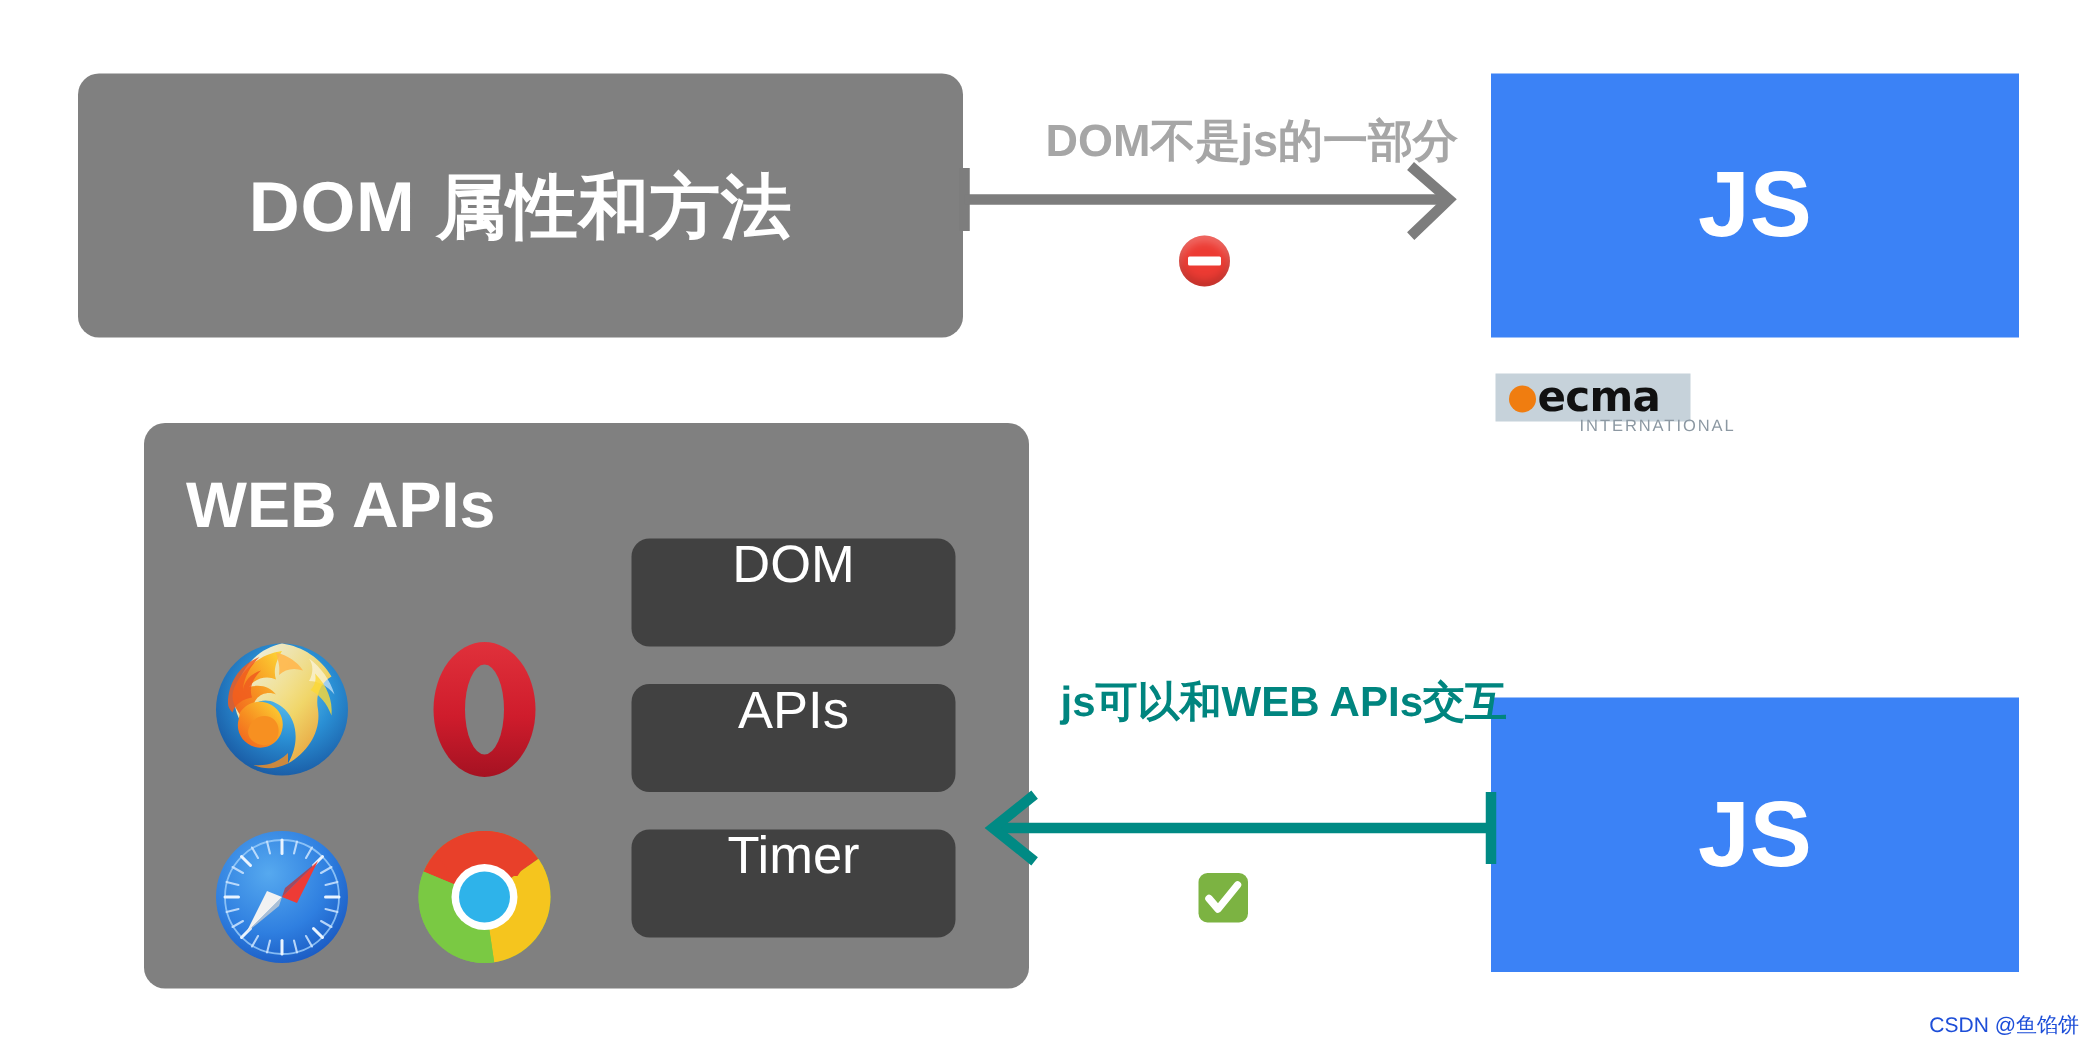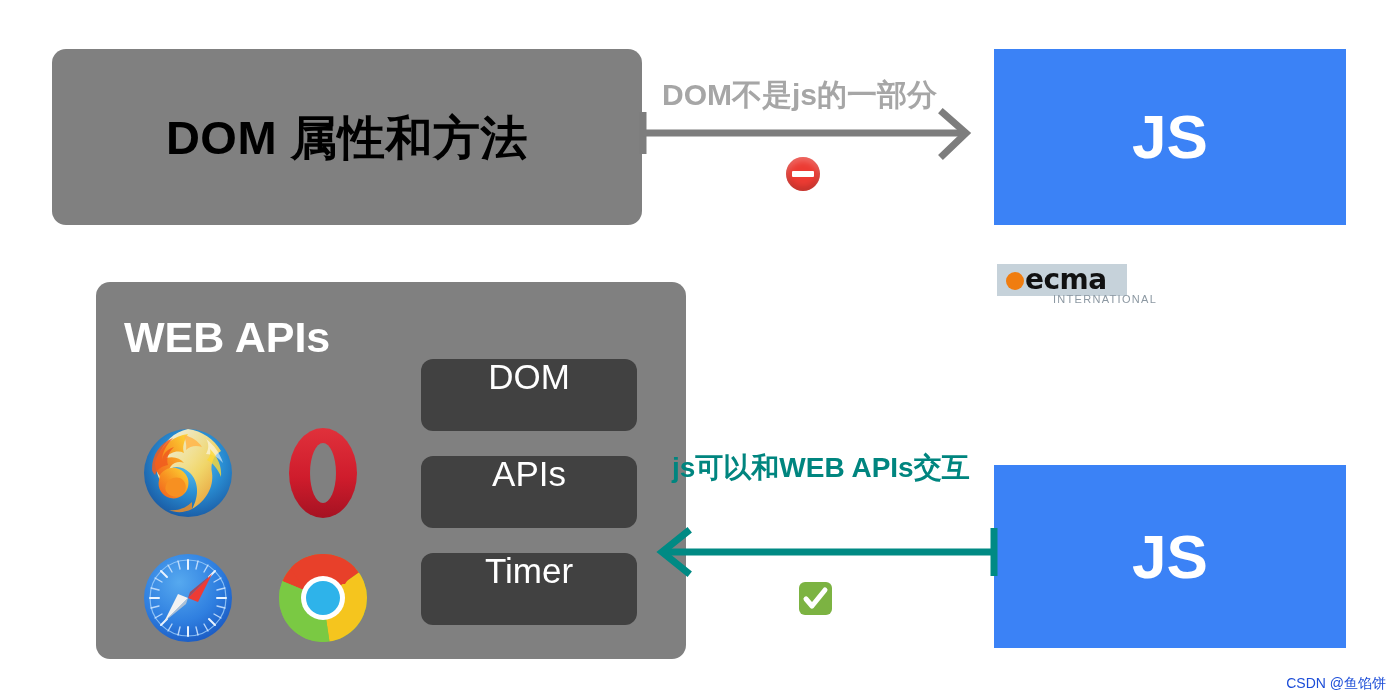--- a/index.html
+++ b/index.html
@@ -27,21 +27,21 @@
   #dom-props-box {
     left: 52px;
     top: 49px;
     width: 590px;
     height: 176px;
     display: flex;
     align-items: center;
     justify-content: center;
   }
   #dom-props-title {
-    color: #000000;
+    color: #ffffff;
     font-size: 47px;
     font-weight: bold;
     letter-spacing: 0.5px;
     line-height: 1;
     white-space: nowrap;
   }
 
   #webapis-box {
     left: 52px;
     top: 282px;
@@ -113,21 +113,21 @@
     color: #ffffff;
     font-size: 62px;
     font-weight: bold;
     line-height: 1;
   }
 
   
   #ecma-logo {
     position: absolute;
     left: 997px;
-    top: 264px;
+    top: 249px;
     width: 174px;
     height: 41px;
     background: #ffffff;
   }
   #ecma-logo .ecma-plate {
     position: absolute;
     left: 0; top: 0;
     width: 130px;
     height: 32px;
     background: #c6d2da;
@@ -166,20 +166,21 @@
   }
   #arrow-top-svg    { left: 640px; top: 110px; }
   #arrow-bottom-svg { left: 655px; top: 528px; }
 
   
   .arrow-label {
     position: absolute;
     font-weight: bold;
     line-height: 1;
     white-space: nowrap;
+    margin-left: 35px;
   }
   #arrow-top-label {
     left: 662px;
     top: 80px;
     font-size: 30px;
     color: #a6a6a6;
   }
   #arrow-bottom-label {
     left: 672px;
     top: 454px;

